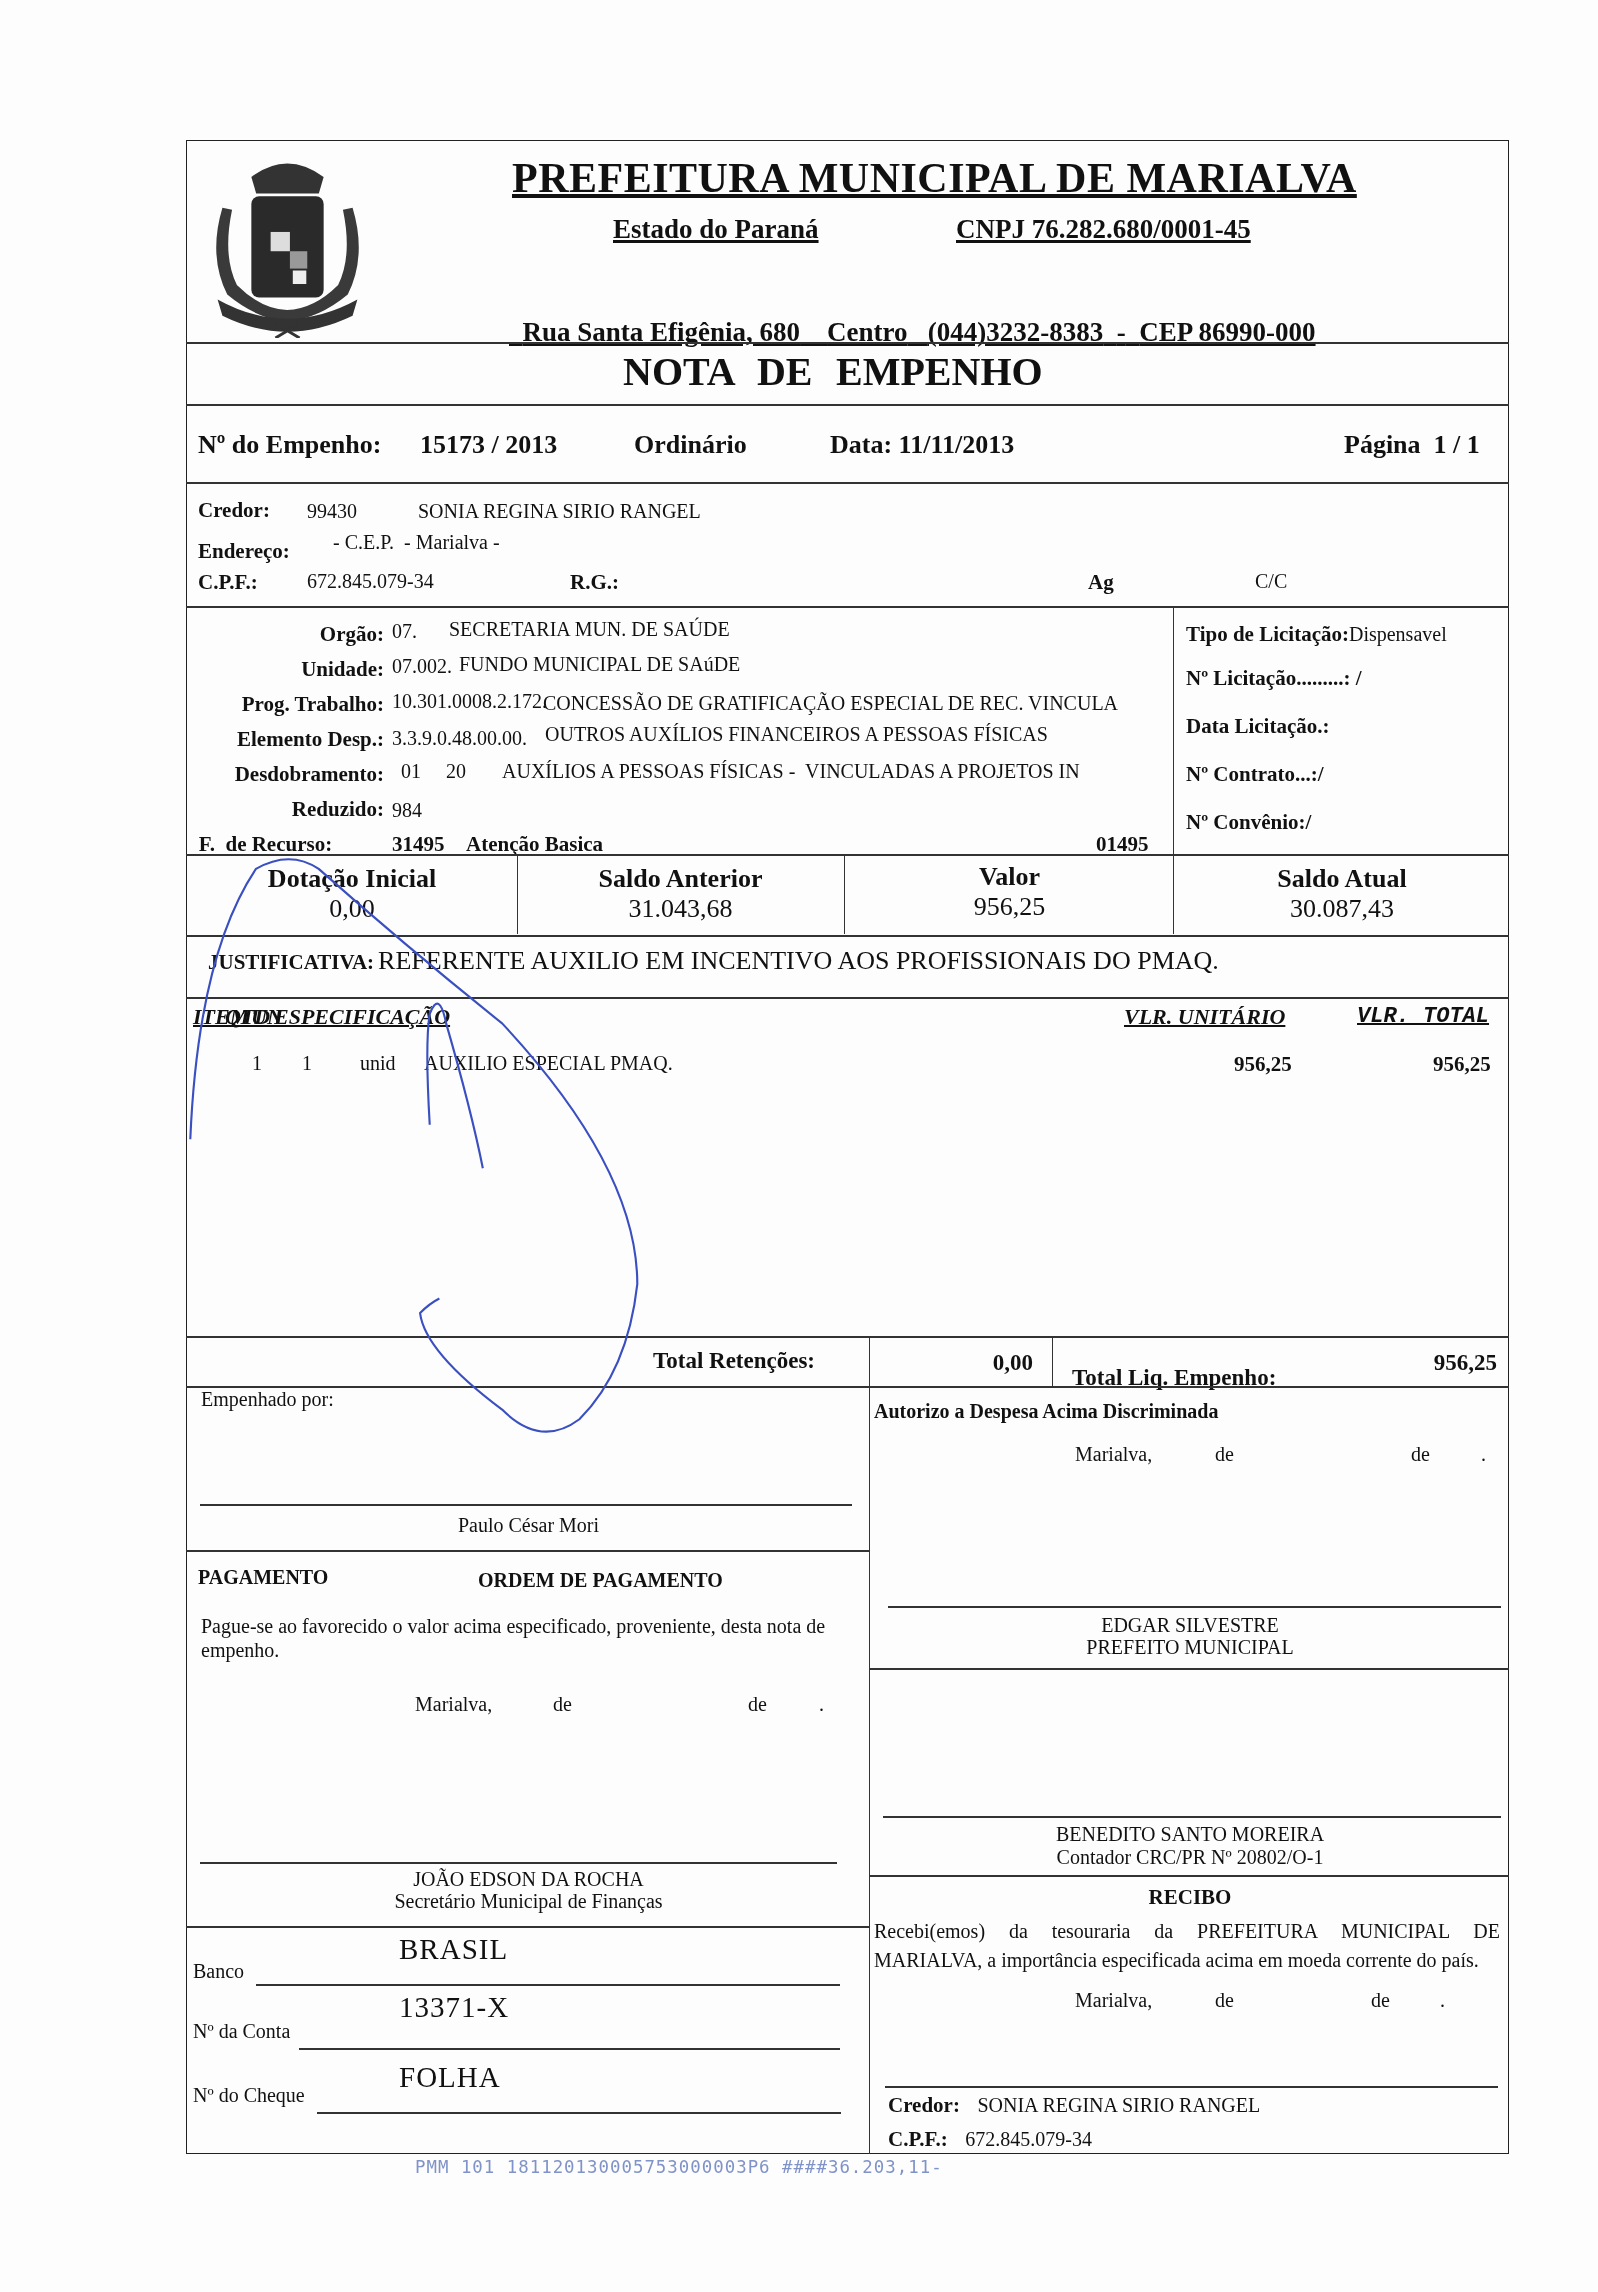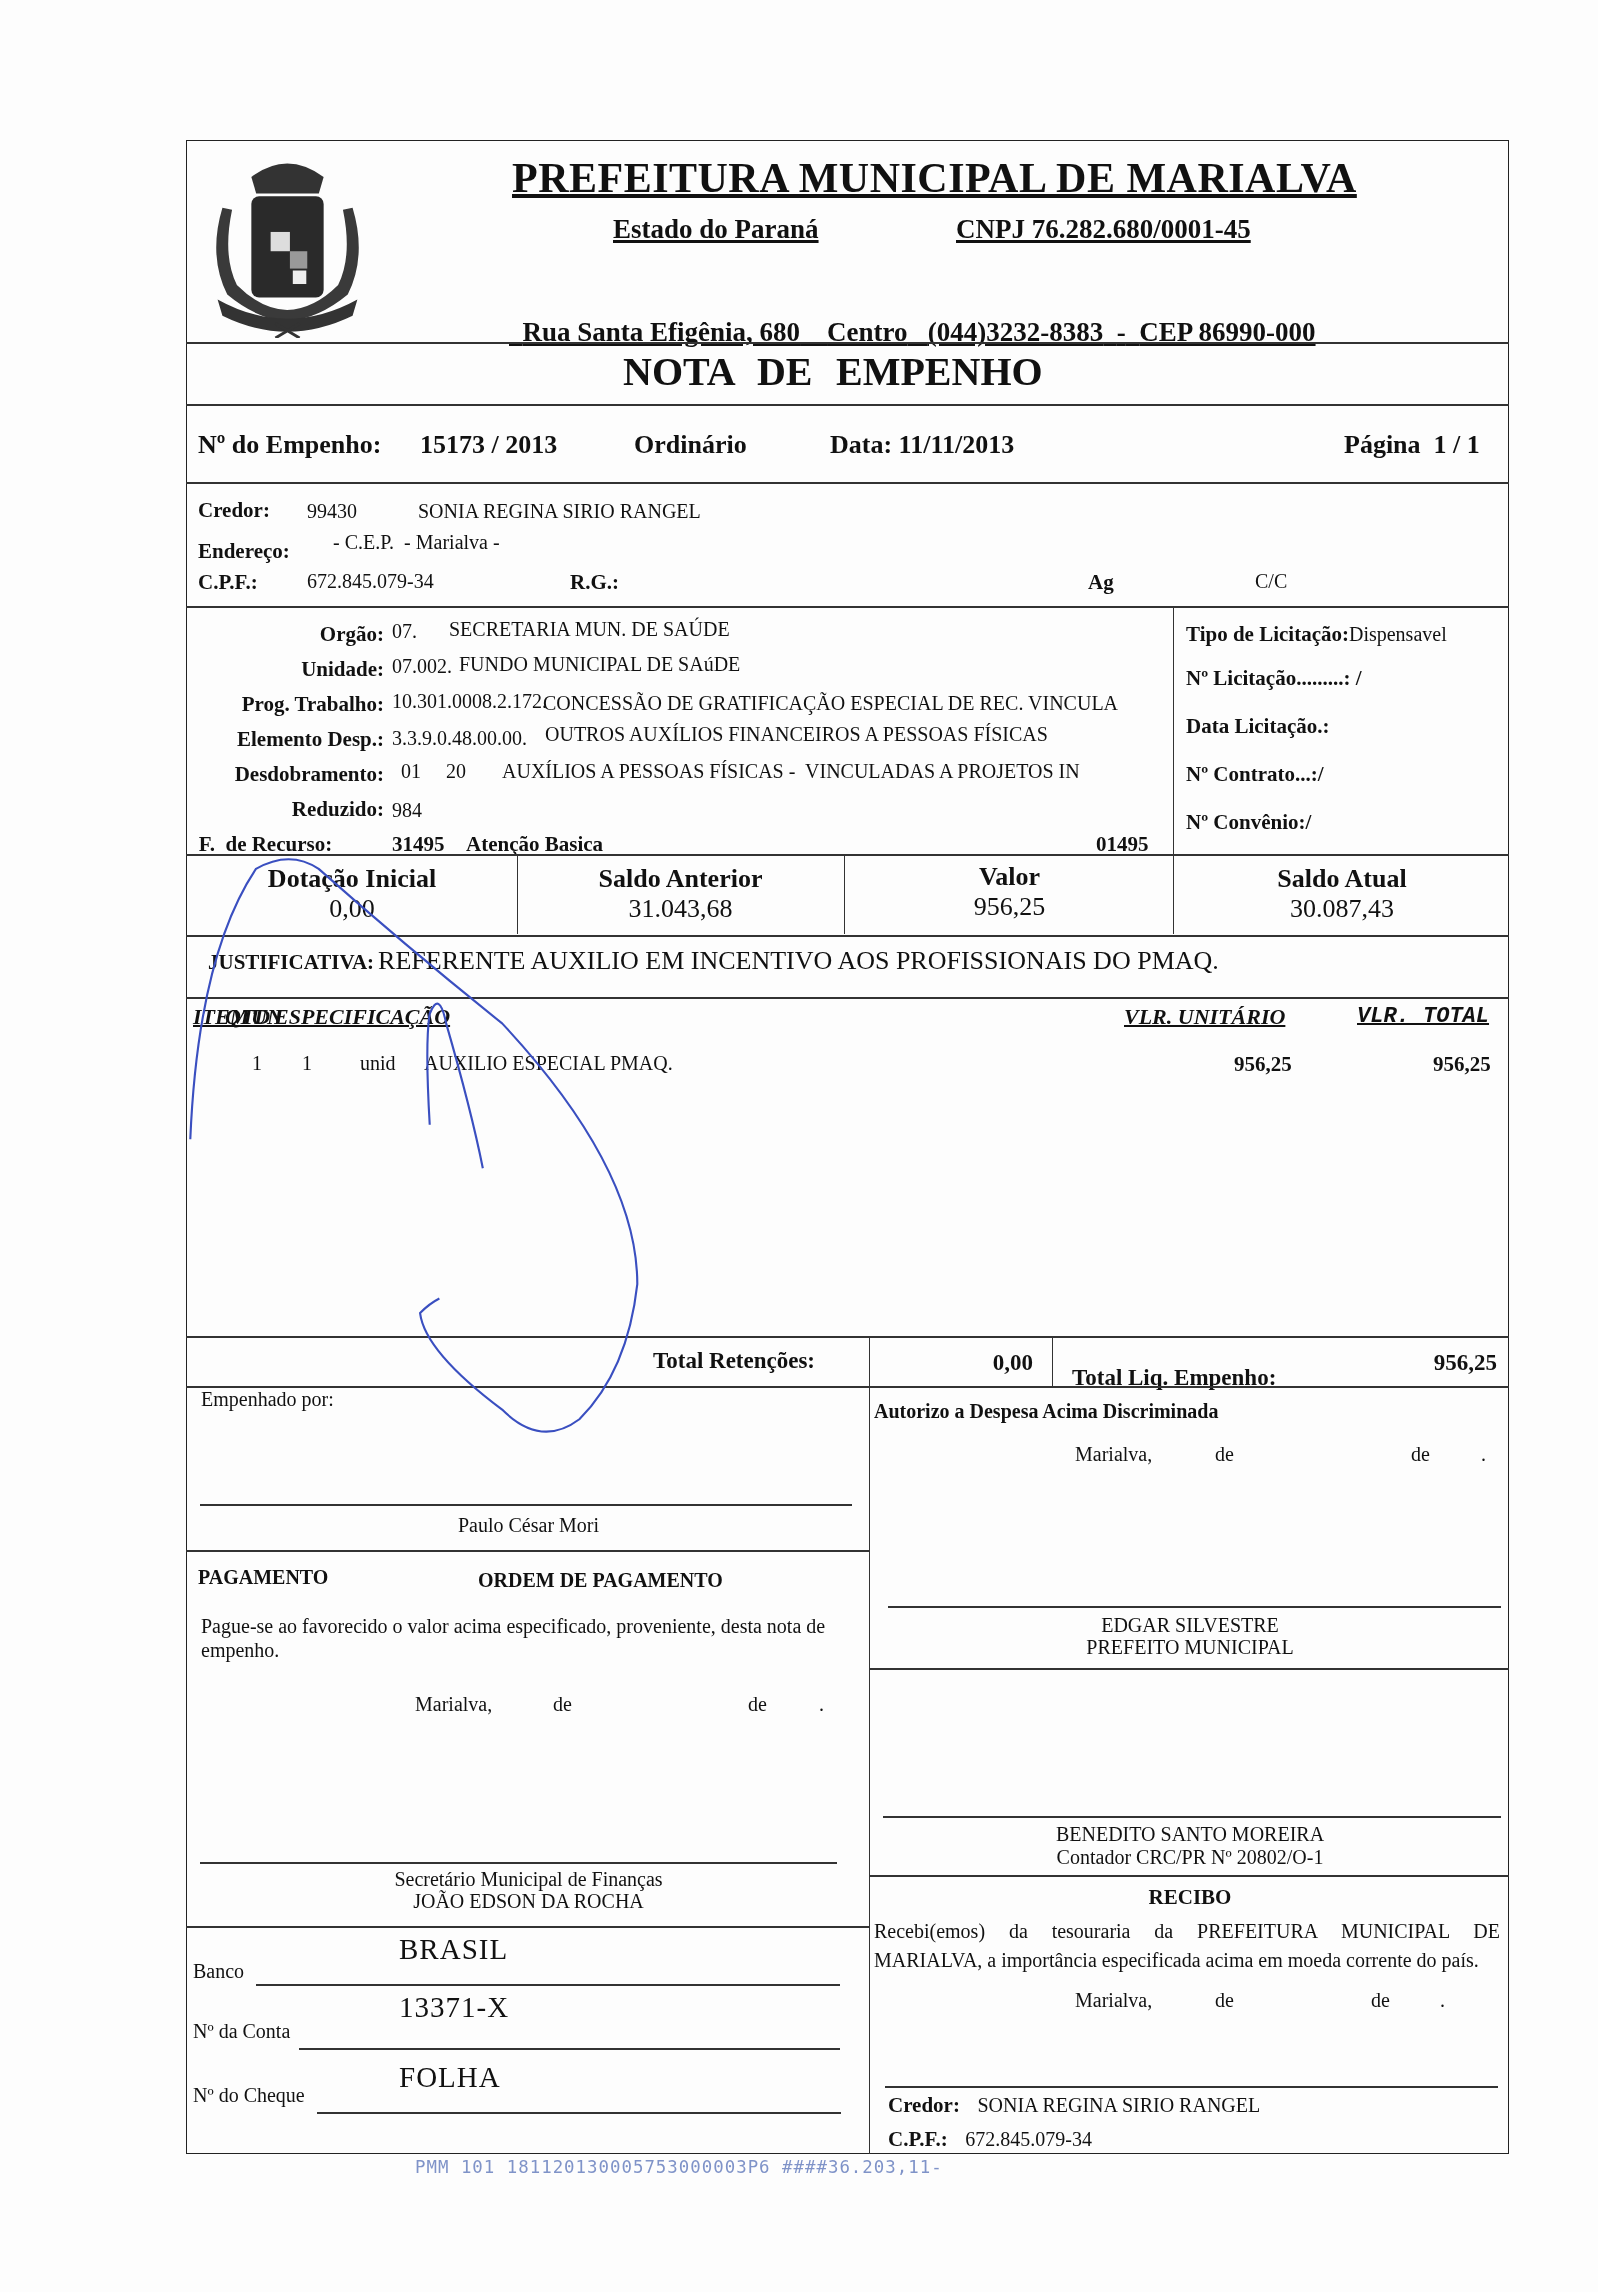--- a/index.html
+++ b/index.html
@@ -198,22 +198,22 @@
 <div class="abs b" style="left:478px;top:1569px;font-size:20px;">ORDEM DE PAGAMENTO</div>
 <div class="abs val" style="left:201px;top:1614px;width:637px;line-height:24px;">Pague-se ao favorecido o valor acima especificado, proveniente, desta nota de empenho.</div>
 <div class="abs val" style="left:415px;top:1693px;width:444px;">
   <span>Marialva,</span>
   <span style="position:absolute;left:138px;">de</span>
   <span style="position:absolute;left:333px;">de</span>
   <span style="position:absolute;left:404px;">.</span>
 </div>
 <div class="sigline" style="left:200px;top:1862px;width:637px;"></div>
 <div class="abs val center" style="left:188px;top:1868px;width:681px;line-height:22px;">
+  <div>JOÃO EDSON DA ROCHA</div>
   <div>Secretário Municipal de Finanças</div>
-  <div>JOÃO EDSON DA ROCHA</div>
 </div>
 <div class="hline" style="left:186px;top:1926px;width:683px;"></div>
 
 <div class="sigline" style="left:883px;top:1816px;width:618px;"></div>
 <div class="abs val center" style="left:871px;top:1823px;width:638px;line-height:23px;">
   <div>BENEDITO SANTO MOREIRA</div>
   <div>Contador CRC/PR Nº 20802/O-1</div>
 </div>
 <div class="hline" style="left:869px;top:1875px;width:640px;"></div>
 

